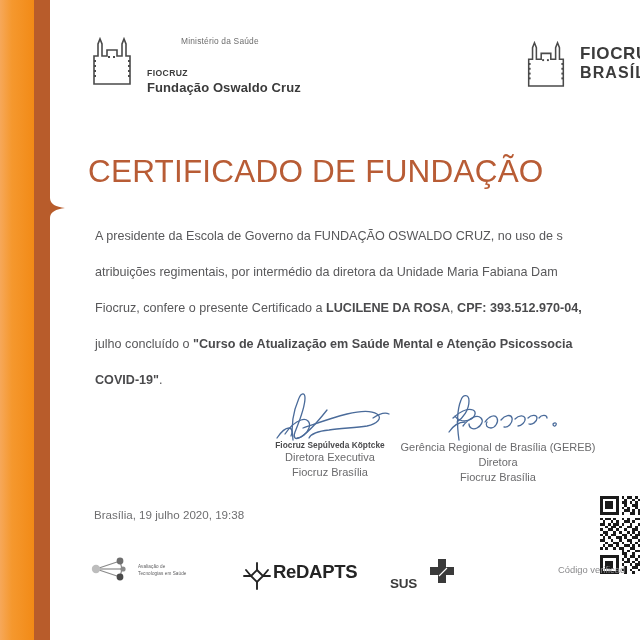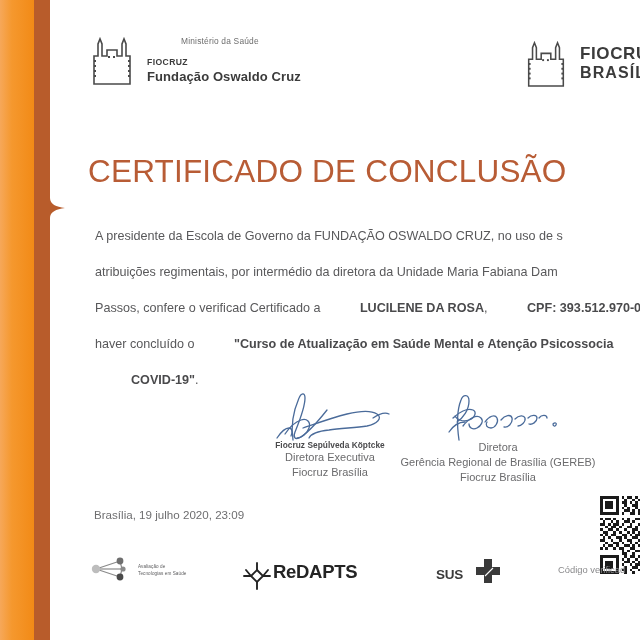--- a/index.html
+++ b/index.html
@@ -73,21 +73,21 @@
     gap: 9px;
   }
   .castle-icon svg { display: block; }
   .logo-left-text {
     padding-top: 2px;
   }
   .ministerio {
     font-size: 8.4px;
     color: #6d6d6d;
     letter-spacing: .2px;
-    margin-bottom: 11px;
+    margin-bottom: 22px;
     white-space: nowrap;
     padding-left: 34px;
   }
   .fiocruz-name {
     font-size: 8.6px;
     font-weight: bold;
     color: #3b3b3b;
     letter-spacing: .4px;
     line-height: 1.35;
     white-space: nowrap;
@@ -126,21 +126,21 @@
     left: 95px;
     top: 218px;
     width: 600px;
     font-size: 12.6px;
     color: #58585a;
     line-height: 36px;
     text-align: justify;
     white-space: nowrap;
   }
   .body-text .line { white-space: nowrap; }
-  .body-text b { color: #4a4a4c; font-weight: bold; margin-left: 36px; }
+  .body-text b { color: #4a4a4c; font-weight: bold; }
 
   
   .signatures {
     position: absolute;
     left: 0;
     top: 392px;
     width: 640px;
     height: 100px;
   }
   .sig-block {
@@ -220,23 +220,22 @@
     font-weight: bold;
     color: #242424;
     letter-spacing: -.3px;
     white-space: nowrap;
   }
   .foot-sus {
     position: absolute;
     left: 390px;
     top: 12px;
     display: flex;
-    align-items: center;
+    align-items: flex-end;
     gap: 10px;
-    margin-left: 46px;
   }
   .sus-text {
     font-size: 13.5px;
     font-weight: bold;
     color: #3a3a3a;
     letter-spacing: -.2px;
     white-space: nowrap;
   }
 
   
@@ -318,27 +317,27 @@
           </g>
         </svg>
       </span>
       <span class="logo-right-text">
         <div>FIOCRUZ</div>
         <div class="l2">BRASÍLIA</div>
       </span>
     </div>
   </div>
 
-  <div class="title">CERTIFICADO DE CONCLUSÃO</div>
+  <div class="title">CERTIFICADO DE FUNDAÇÃO</div>
 
   <div class="body-text">
     <div class="line">A presidente da Escola de Governo da FUNDAÇÃO OSWALDO CRUZ, no uso de s</div>
     <div class="line">atribuições regimentais, por intermédio da diretora da Unidade Maria Fabiana Dam</div>
-    <div class="line"><span>Passos, confere o verificad Certificado a </span><b>LUCILENE DA ROSA</b><span>, </span><b>CPF: 393.512.970-04,</b></div>
-    <div class="line"><span>haver concluído o </span><b>"Curso de Atualização em Saúde Mental e Atenção Psicossocia</b></div>
+    <div class="line"><span>Fiocruz, confere o presente Certificado a </span><b>LUCILENE DA ROSA</b><span>, </span><b>CPF: 393.512.970-04,</b></div>
+    <div class="line"><span>julho concluído o </span><b>"Curso de Atualização em Saúde Mental e Atenção Psicossocia</b></div>
     <div class="line"><b>COVID-19"</b><span>.</span></div>
   </div>
 
   <div class="signatures">
 
     <div class="sig-block sig-1">
       <div class="sig-img">
         <svg width="150" height="56" viewBox="0 0 150 56">
           <g fill="none" stroke="#4a6b9a" stroke-width="1.3" stroke-linecap="round">
             <path d="M38,52 C36,40 38,24 44,10 C46,5 50,4 50,10 C50,20 44,34 40,44
@@ -366,27 +365,27 @@
             <path d="M62,34 C66,28 72,26 74,30 C76,34 72,40 68,40 C64,40 62,37 64,34"></path>
             <path d="M78,32 C82,27 88,26 89,30 C90,35 85,40 81,39"></path>
             <path d="M92,31 C96,27 101,27 102,30 C103,34 98,38 95,38"></path>
             <path d="M105,30 C109,26 114,27 114,30 C114,34 109,37 106,36"></path>
             <path d="M116,30 C119,26 124,27 124,30"></path>
             <path d="M26,44 C30,38 36,34 42,34"></path>
             <path d="M130,36 C132,34 134,35 133,37 C132,39 130,38 130,36 Z"></path>
           </g>
         </svg>
       </div>
+      <div class="sig-role">Gerência Regional de Brasília (GEREB)</div>
       <div class="sig-role">Diretora</div>
-      <div class="sig-role">Gerência Regional de Brasília (GEREB)</div>
       <div class="sig-role">Fiocruz Brasília</div>
     </div>
   </div>
 
-  <div class="date-line">Brasília,  19 julho 2020, 23:09</div>
+  <div class="date-line">Brasília,  19 julho 2020, 19:38</div>
 
   <div class="footer">
 
     <div class="foot-ats">
       <span>
         <svg width="42" height="28" viewBox="0 0 42 28">
           <g stroke="#8a8a8a" stroke-width="1.2" fill="none">
             <path d="M6,14 L30,6"></path>
               <path d="M6,14 L30,22"></path>
               <path d="M6,14 L32,14"></path>

